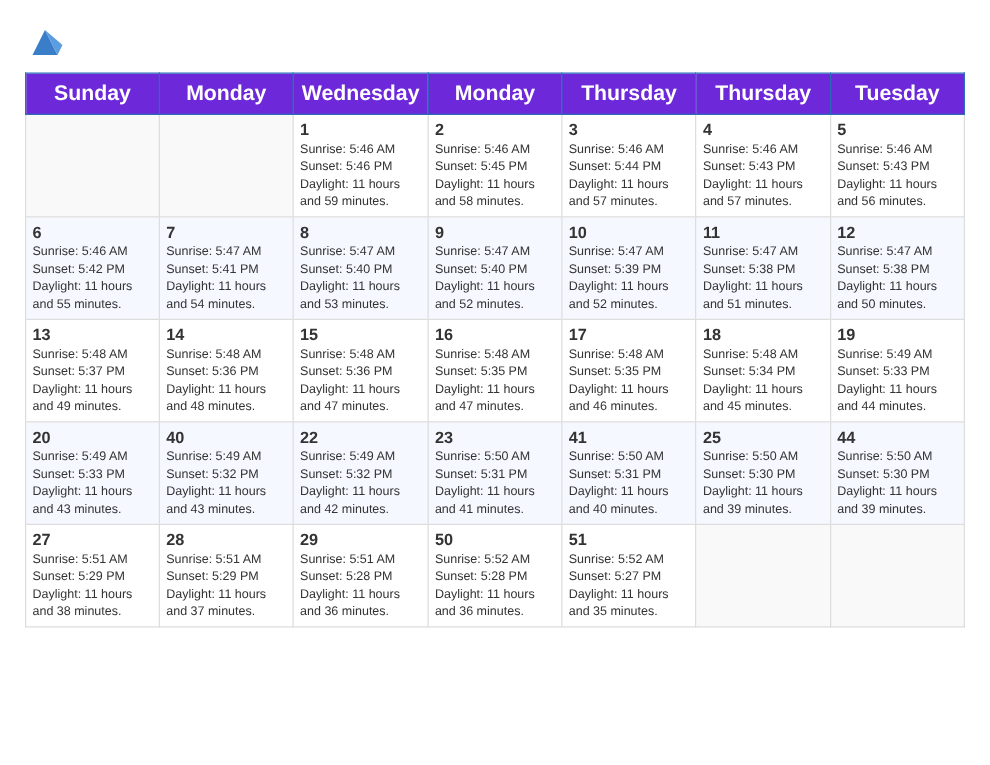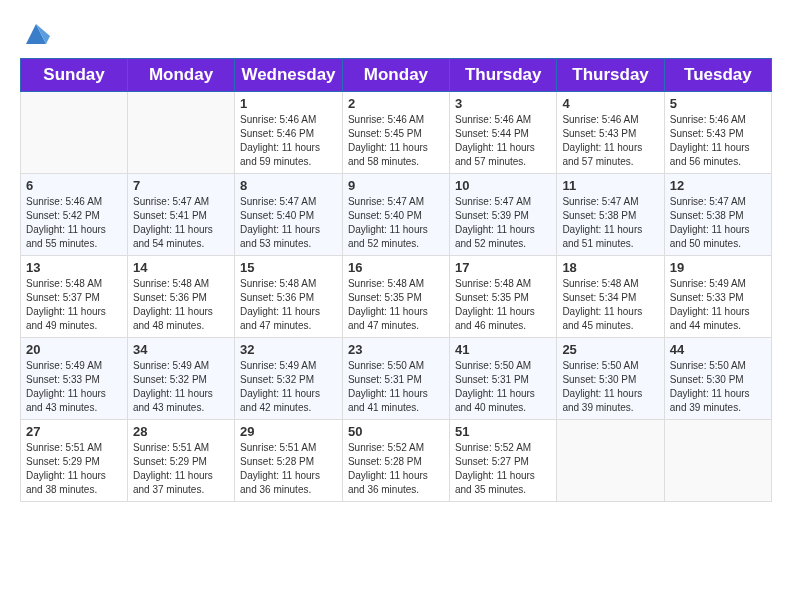--- a/index.html
+++ b/index.html
@@ -248,27 +248,27 @@
         </td>
       </tr>
       <tr>
         <td>
           <span class="day-number">20</span>
           <div class="day-info" style="white-space: pre-line;">Sunrise: 5:49 AM
 Sunset: 5:33 PM
 Daylight: 11 hours and 43 minutes.</div>
         </td>
         <td>
-          <span class="day-number">34</span>
+          <span class="day-number">40</span>
           <div class="day-info" style="white-space: pre-line;">Sunrise: 5:49 AM
 Sunset: 5:32 PM
 Daylight: 11 hours and 43 minutes.</div>
         </td>
         <td>
-          <span class="day-number">32</span>
+          <span class="day-number">22</span>
           <div class="day-info" style="white-space: pre-line;">Sunrise: 5:49 AM
 Sunset: 5:32 PM
 Daylight: 11 hours and 42 minutes.</div>
         </td>
         <td>
           <span class="day-number">23</span>
           <div class="day-info" style="white-space: pre-line;">Sunrise: 5:50 AM
 Sunset: 5:31 PM
 Daylight: 11 hours and 41 minutes.</div>
         </td>

